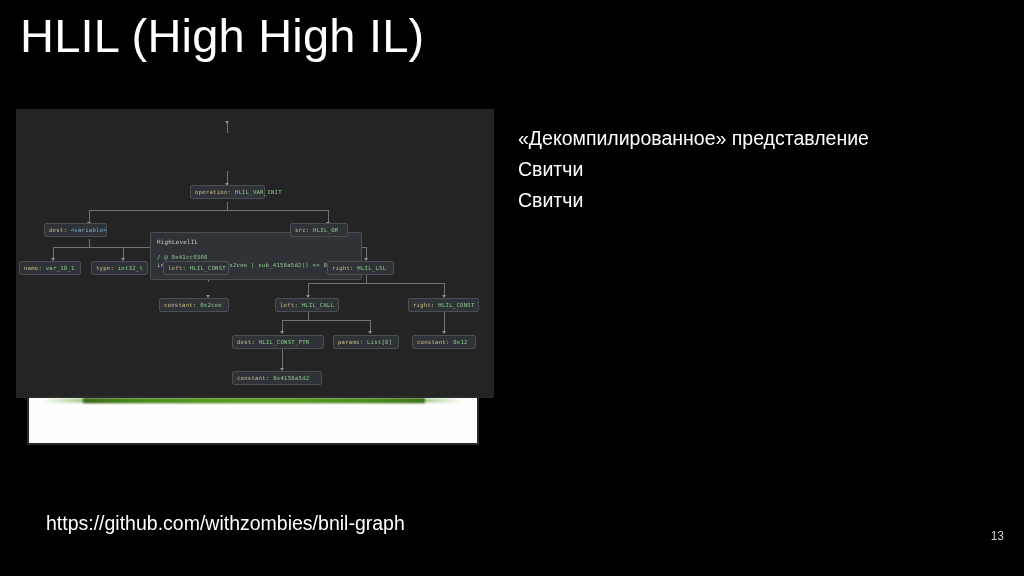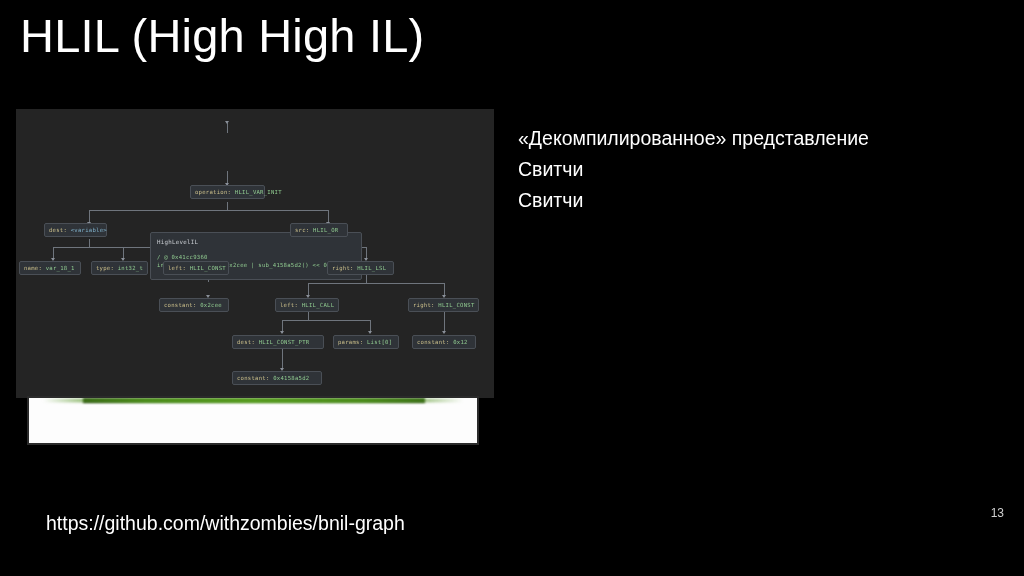--- a/index.html
+++ b/index.html
@@ -147,21 +147,21 @@
     position: absolute;
     left: 46px;
     top: 512px;
     font-size: 19.5px;
     color: #ffffff;
     white-space: nowrap;
   }
   .page-num {
     position: absolute;
     right: 20px;
-    top: 506px;
+    top: 529px;
     font-size: 12px;
     color: #cfcfcf;
   }
 </style>
 </head>
 <body>
 
 <div class="slide-title">HLIL (High High IL)</div>
 
 <div class="bullets">

